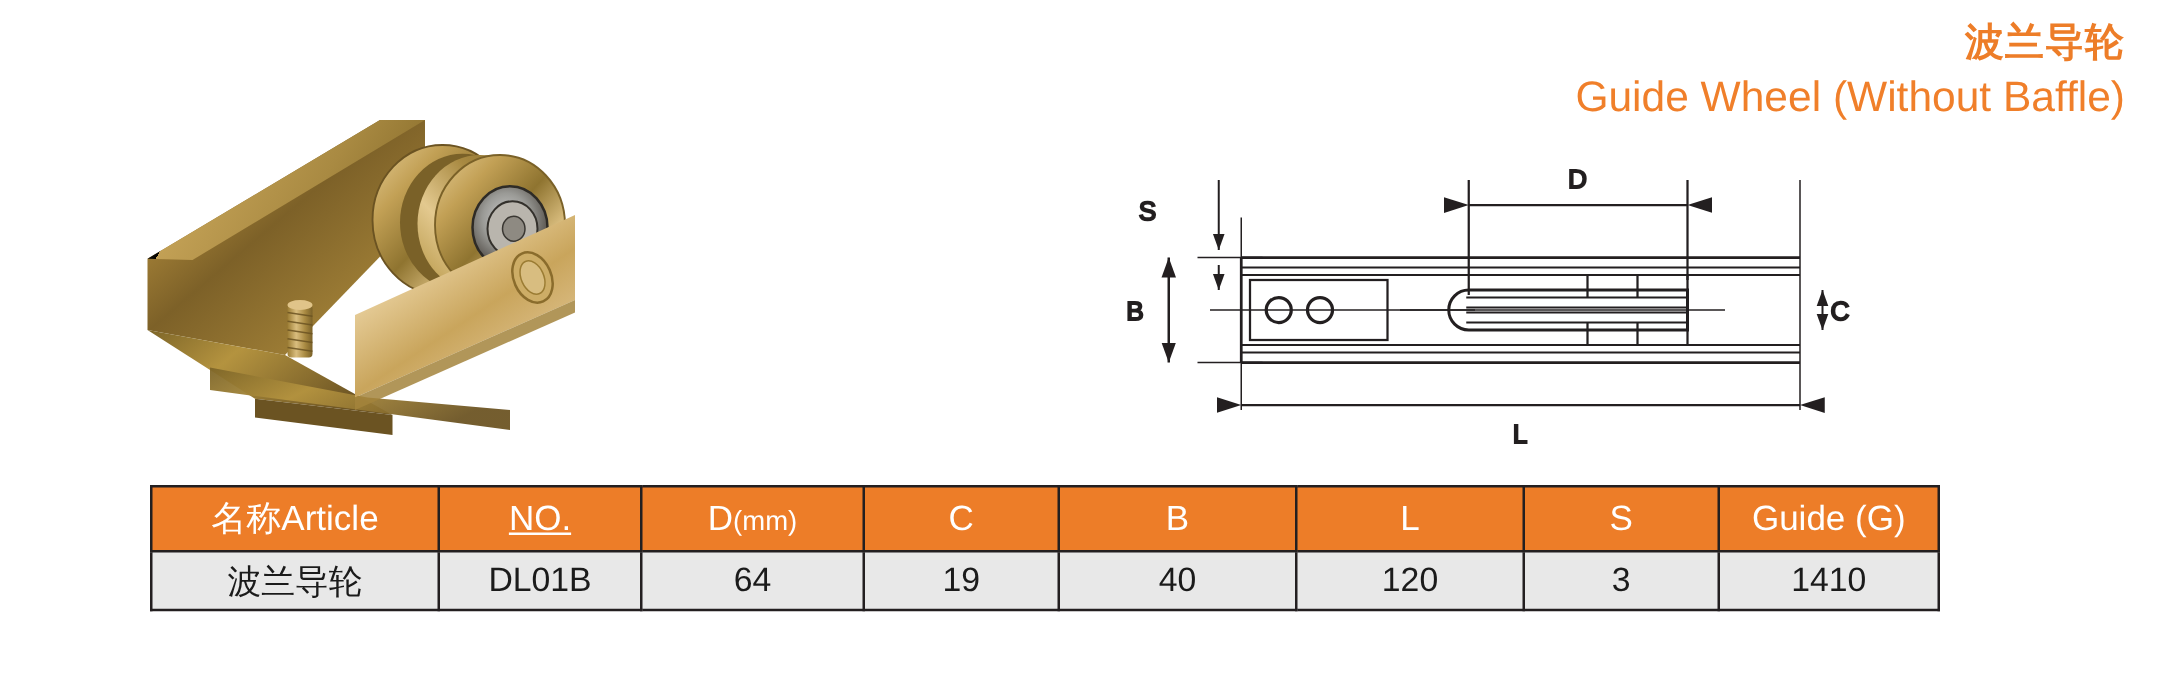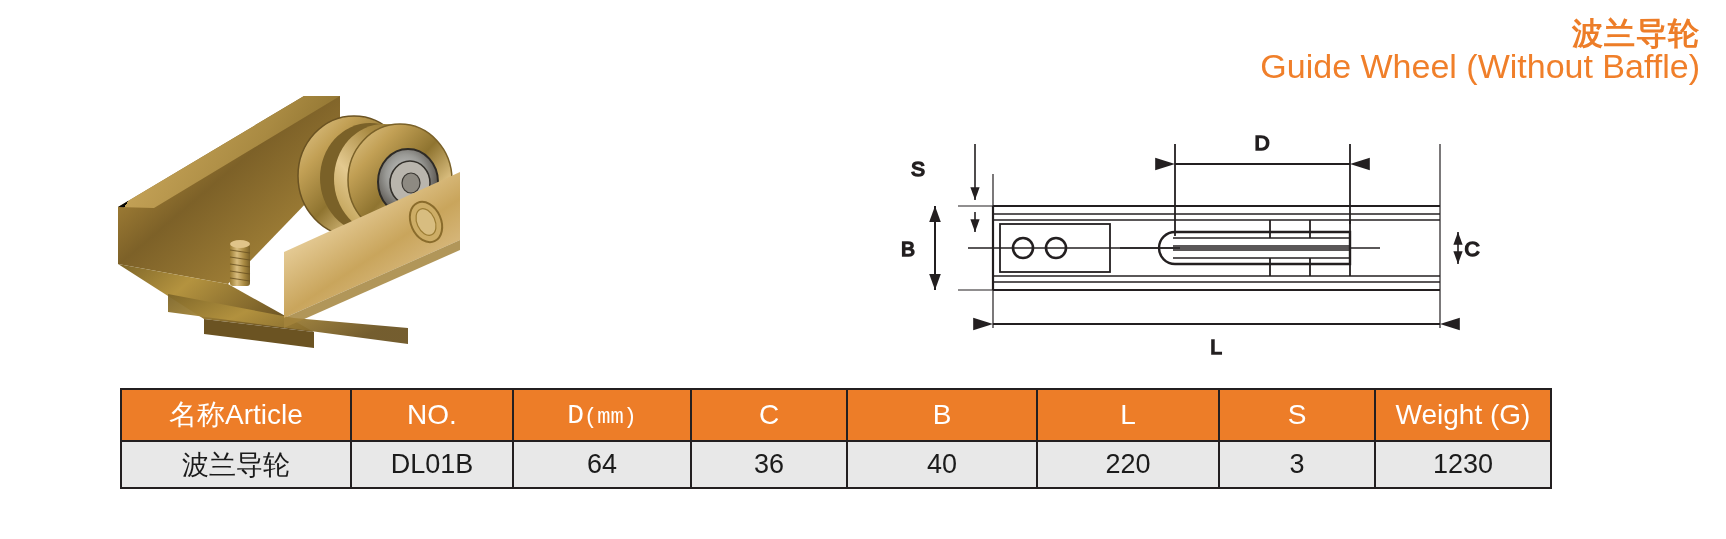--- a/index.html
+++ b/index.html
@@ -27,20 +27,21 @@
     color: #ED7D28;
     font-size: 31px;
     font-weight: 700;
     letter-spacing: 1px;
     white-space: nowrap;
   }
   #title-en {
     color: #F07F2A;
     font-size: 34px;
     font-weight: 400;
+    margin-top: 12px;
     white-space: nowrap;
     text-align: center;
   }
 
   
   #photo-wrap {
     position: absolute;
     left: 108px;
     top: 72px;
     width: 420px;
@@ -86,22 +87,22 @@
     padding: 0;
   }
   #spec-table tbody td {
     background: #e8e8e8;
     color: #1b1b1b;
     height: 45px;
     font-size: 27px;
     padding: 0;
   }
   .col-article { width: 228px; }
-  .col-no      { width: 160px; }
-  .col-d       { width: 176px; font-family: Liberation Mono, monospace; }
+  .col-no      { width: 160px; text-decoration: underline; }
+  .col-d       { width: 176px; }
   .col-c       { width: 154px; }
   .col-b       { width: 188px; }
   .col-l       { width: 180px; }
   .col-s       { width: 154px; }
   .col-w       { width: 174px; }
   .unit-small  { font-size: 22px; }
 </style>
 </head>
 <body>
 
@@ -289,28 +290,28 @@
 <table id="spec-table">
   <thead>
     <tr>
       <td class="col-article">名称Article</td>
       <td class="col-no">NO.</td>
       <td class="col-d"><span>D</span><span class="unit-small">(mm)</span></td>
       <td class="col-c">C</td>
       <td class="col-b">B</td>
       <td class="col-l">L</td>
       <td class="col-s">S</td>
-      <td class="col-w">Weight (G)</td>
+      <td class="col-w">Guide (G)</td>
     </tr>
   </thead>
   <tbody>
     <tr>
       <td>波兰导轮</td>
       <td>DL01B</td>
       <td>64</td>
-      <td>36</td>
+      <td>19</td>
       <td>40</td>
-      <td>220</td>
+      <td>120</td>
       <td>3</td>
-      <td>1230</td>
+      <td>1410</td>
     </tr>
   </tbody>
 </table>
 
 </body></html>

